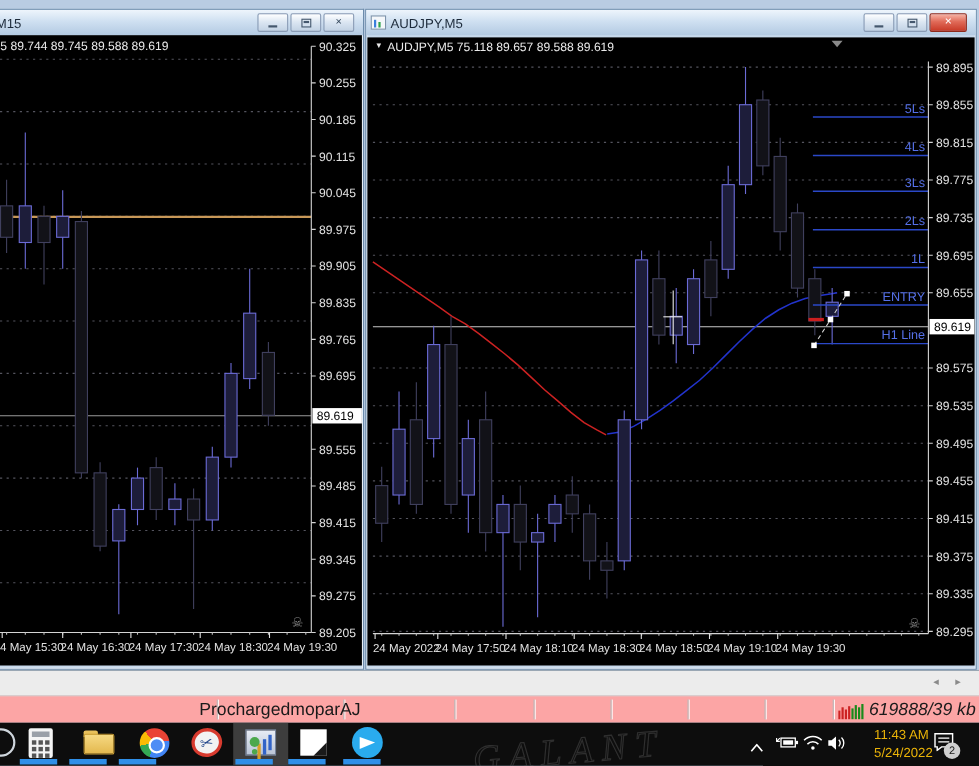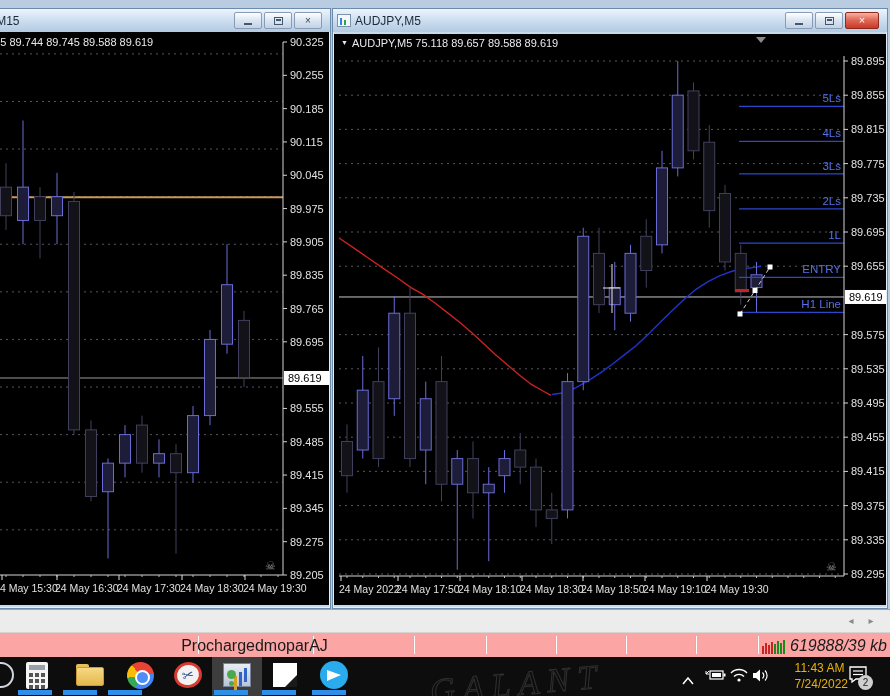--- a/index.html
+++ b/index.html
@@ -525,21 +525,21 @@
   </div>
   <div class="tray-icon" style="left:752px;">
     <svg width="20" height="15">
       <polygon points="1,5 4,5 8,1.5 8,13.5 4,10 1,10" fill="#fff"></polygon>
       <path d="M10.5,4.5 A4.5,4.5 0 0 1 10.5,10.5" fill="none" stroke="#fff" stroke-width="1.2"></path>
       <path d="M13,2.5 A7,7 0 0 1 13,12.5" fill="none" stroke="#fff" stroke-width="1.2"></path>
     </svg>
   </div>
   <div class="clock">
     <div>11:43 AM</div>
-    <div>7/24/2022</div>
+    <div>5/24/2022</div>
   </div>
   <div class="tray-icon" style="left:848px; top:8px;">
     <svg width="20" height="18">
       <path d="M2,2 h16 v12 h-10 l-4,3 v-3 h-2 z" fill="none" stroke="#fff" stroke-width="1.3"></path>
       <line x1="5" y1="6" x2="15" y2="6" stroke="#fff" stroke-width="1.2"></line>
       <line x1="5" y1="9.5" x2="15" y2="9.5" stroke="#fff" stroke-width="1.2"></line>
     </svg>
     <div class="badge" style="left:10px; top:10px;">2</div>
   </div>
 </div>

